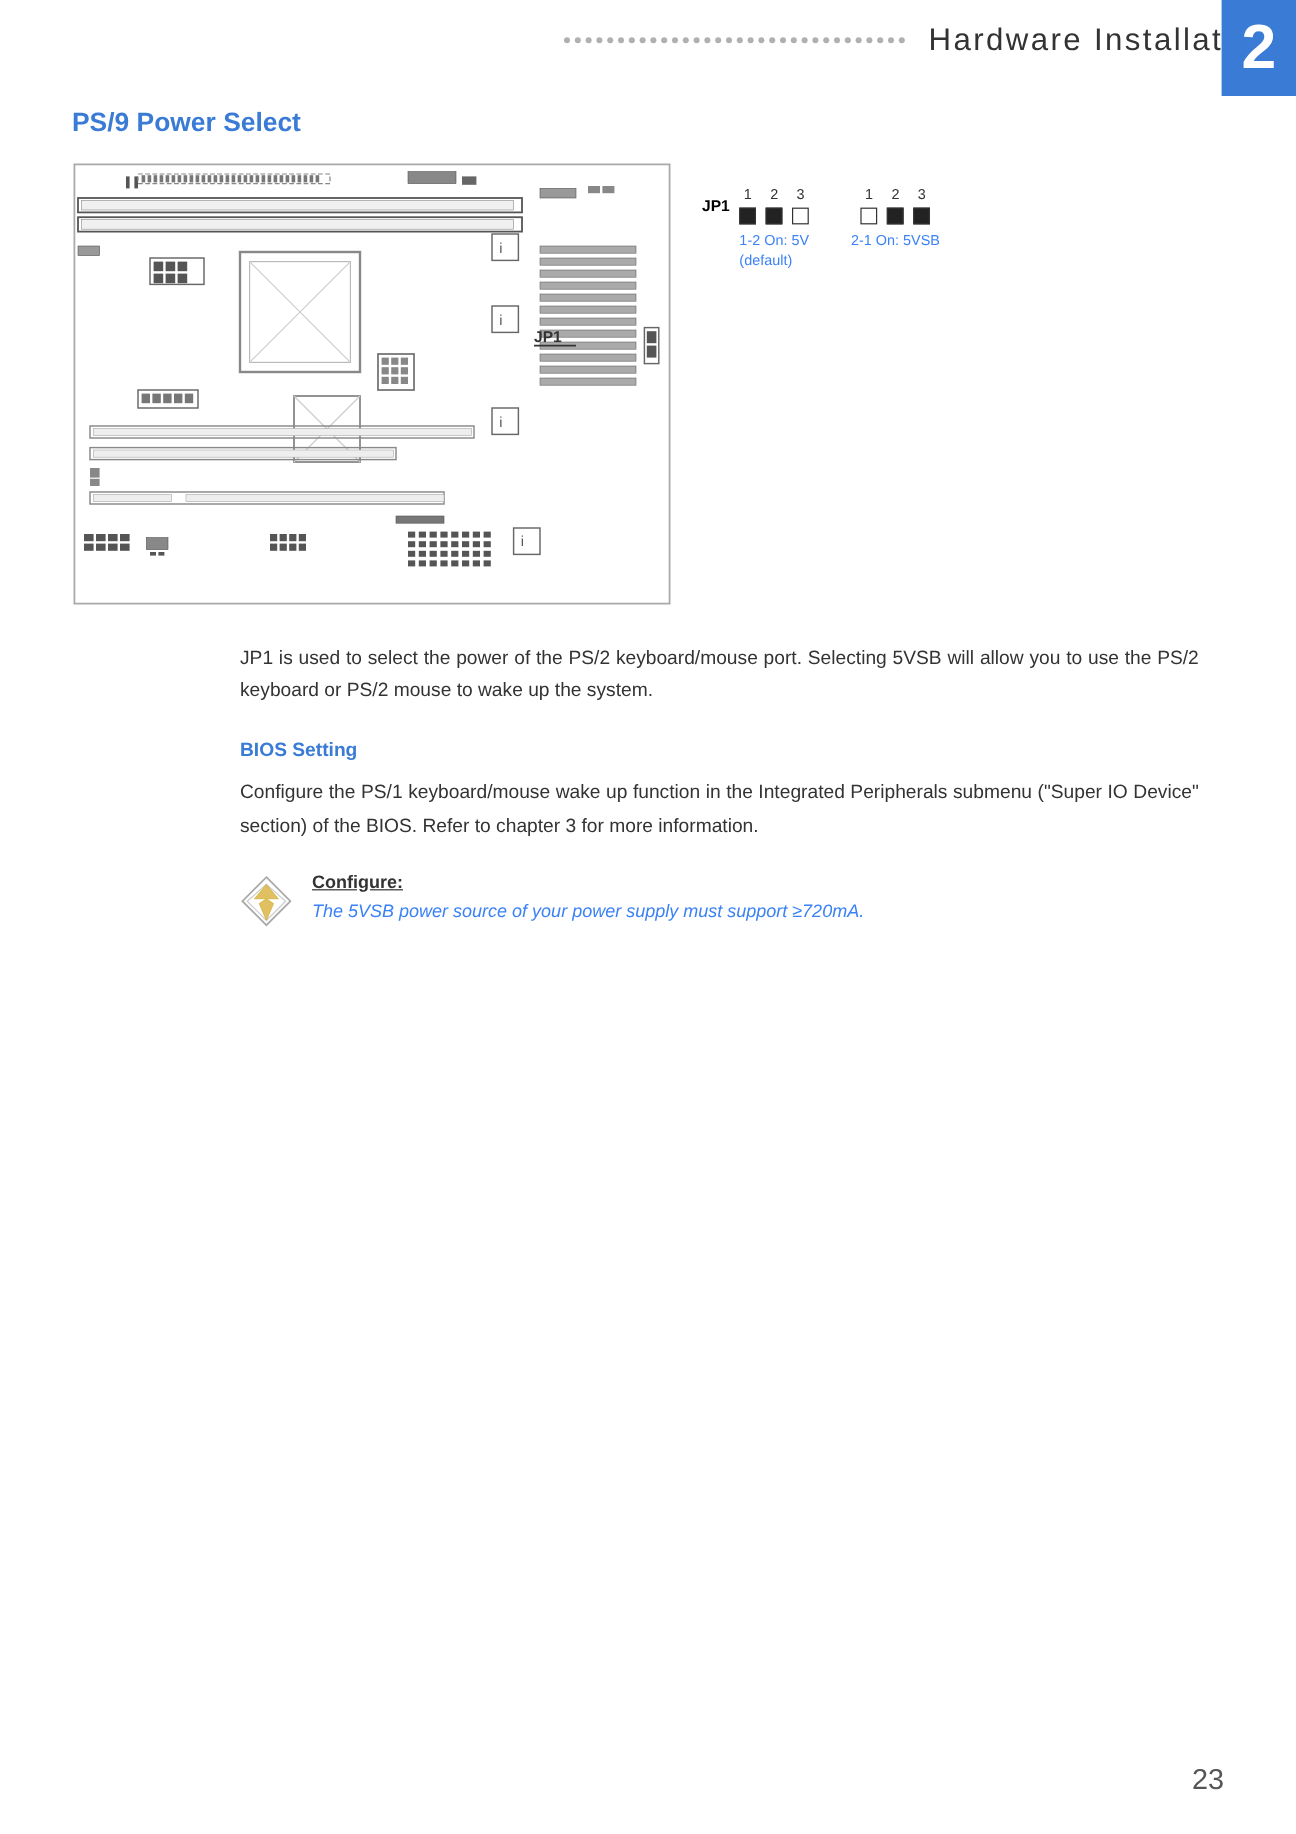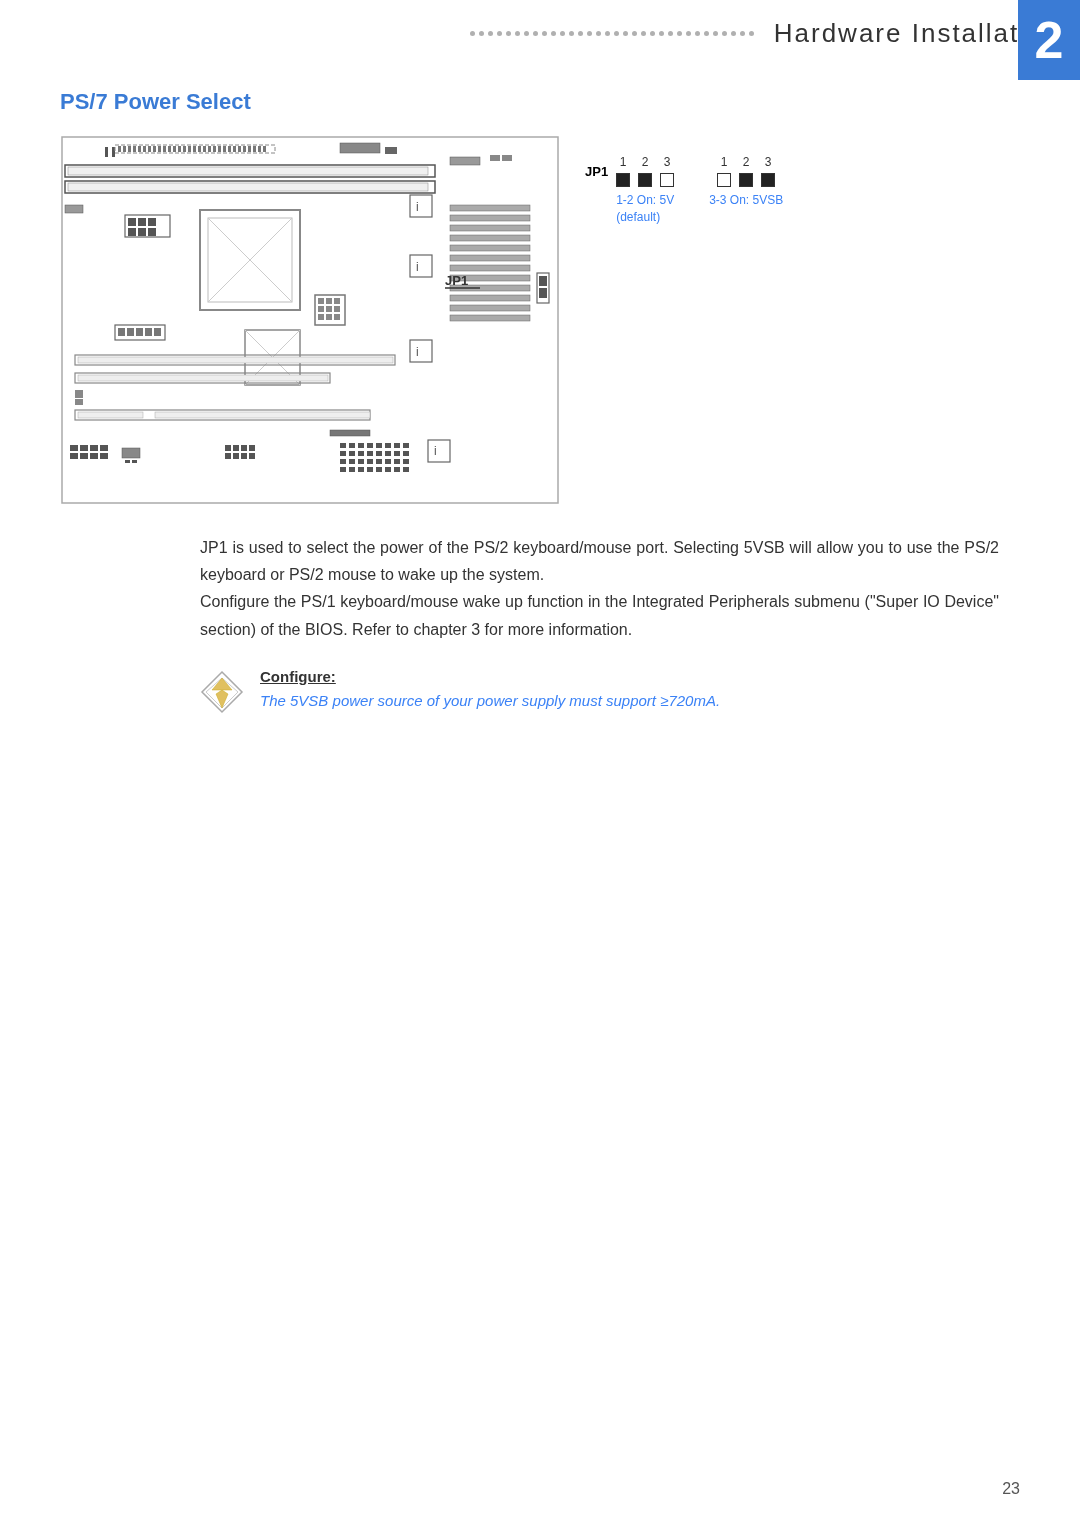--- a/index.html
+++ b/index.html
@@ -175,21 +175,21 @@
       font-style: italic;
       line-height: 1.6;
       text-align: justify;
     }
 
     
     .page-number {
       position: absolute;
       bottom: 30px;
       right: 60px;
-      font-size: 16px;
+      font-size: 24px;
       color: #555;
     }
 
     
     .mb-svg {
       width: 500px;
       height: 370px;
     }
 
     .diagram-wrapper {
@@ -270,21 +270,21 @@
         <div class="dot"></div>
         <div class="dot"></div>
     </div>
   </div>
   <span class="header-title">Hardware  Installation</span>
   <div class="chapter-number-box">
     <span class="chapter-number">2</span>
   </div>
 </div>
 
-<div class="section-title">PS/7  Power  Select</div>
+<div class="section-title">PS/9  Power  Select</div>
 
 <div class="diagram-wrapper">
 
   <div>
     <svg class="mb-svg" viewBox="0 0 500 370" xmlns="http://www.w3.org/2000/svg">
 
       <rect x="2" y="2" width="496" height="366" fill="white" stroke="#aaa" stroke-width="1.5"></rect>
 
       <rect x="45" y="12" width="3" height="10" fill="#555"></rect>
       <rect x="52" y="12" width="3" height="10" fill="#555"></rect>
@@ -522,31 +522,32 @@
             <span class="pin-num">1</span>
             <span class="pin-num">2</span>
             <span class="pin-num">3</span>
           </div>
           <div class="pin-row">
             <div class="pin-empty"></div>
             <div class="pin-filled"></div>
             <div class="pin-filled"></div>
           </div>
           <div class="pin-label">
-            <span>3-3  On:  5VSB</span>
+            <span>2-1  On:  5VSB</span>
           </div>
         </div>
       </div>
     </div>
   </div>
 </div>
 
 <div class="content-area">
   <p class="main-text">JP1 is used to select the power of the PS/2 keyboard/mouse port. Selecting 5VSB will allow you to use the PS/2 keyboard or PS/2 mouse to wake up the system.</p>
 
+  <div class="subsection-title">BIOS Setting</div>
 
   <p class="main-text">Configure the PS/1 keyboard/mouse wake up function in the Integrated Peripherals submenu ("Super IO Device" section) of the BIOS. Refer to chapter 3 for more information.</p>
 
   <div class="important-box">
 
     <svg class="diamond-icon" viewBox="0 0 45 45" xmlns="http://www.w3.org/2000/svg">
 
       <polygon points="22,2 42,22 22,42 2,22" fill="none" stroke="#aaa" stroke-width="1.5"></polygon>
 
       <polygon points="22,8 38,22 22,38 6,22" fill="none" stroke="#ccc" stroke-width="1"></polygon>

